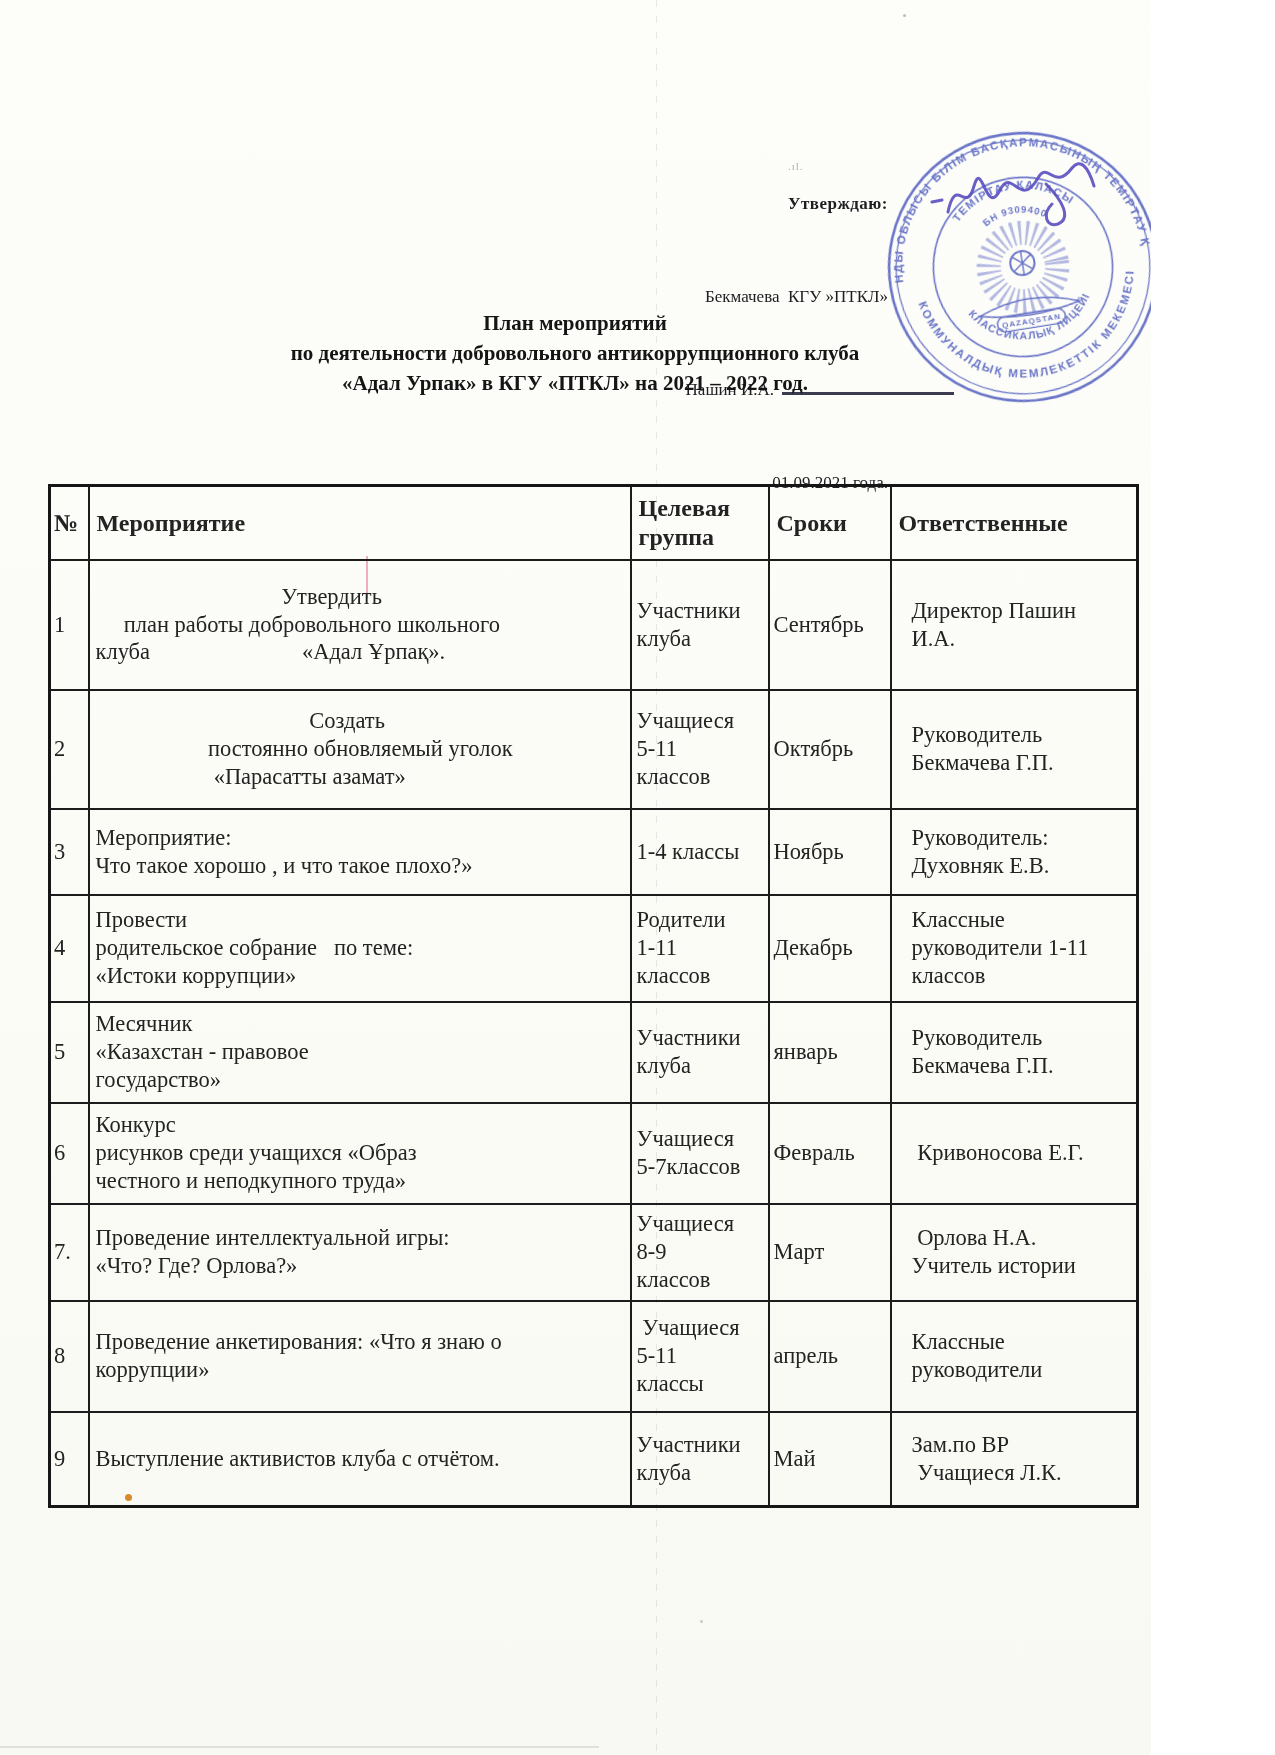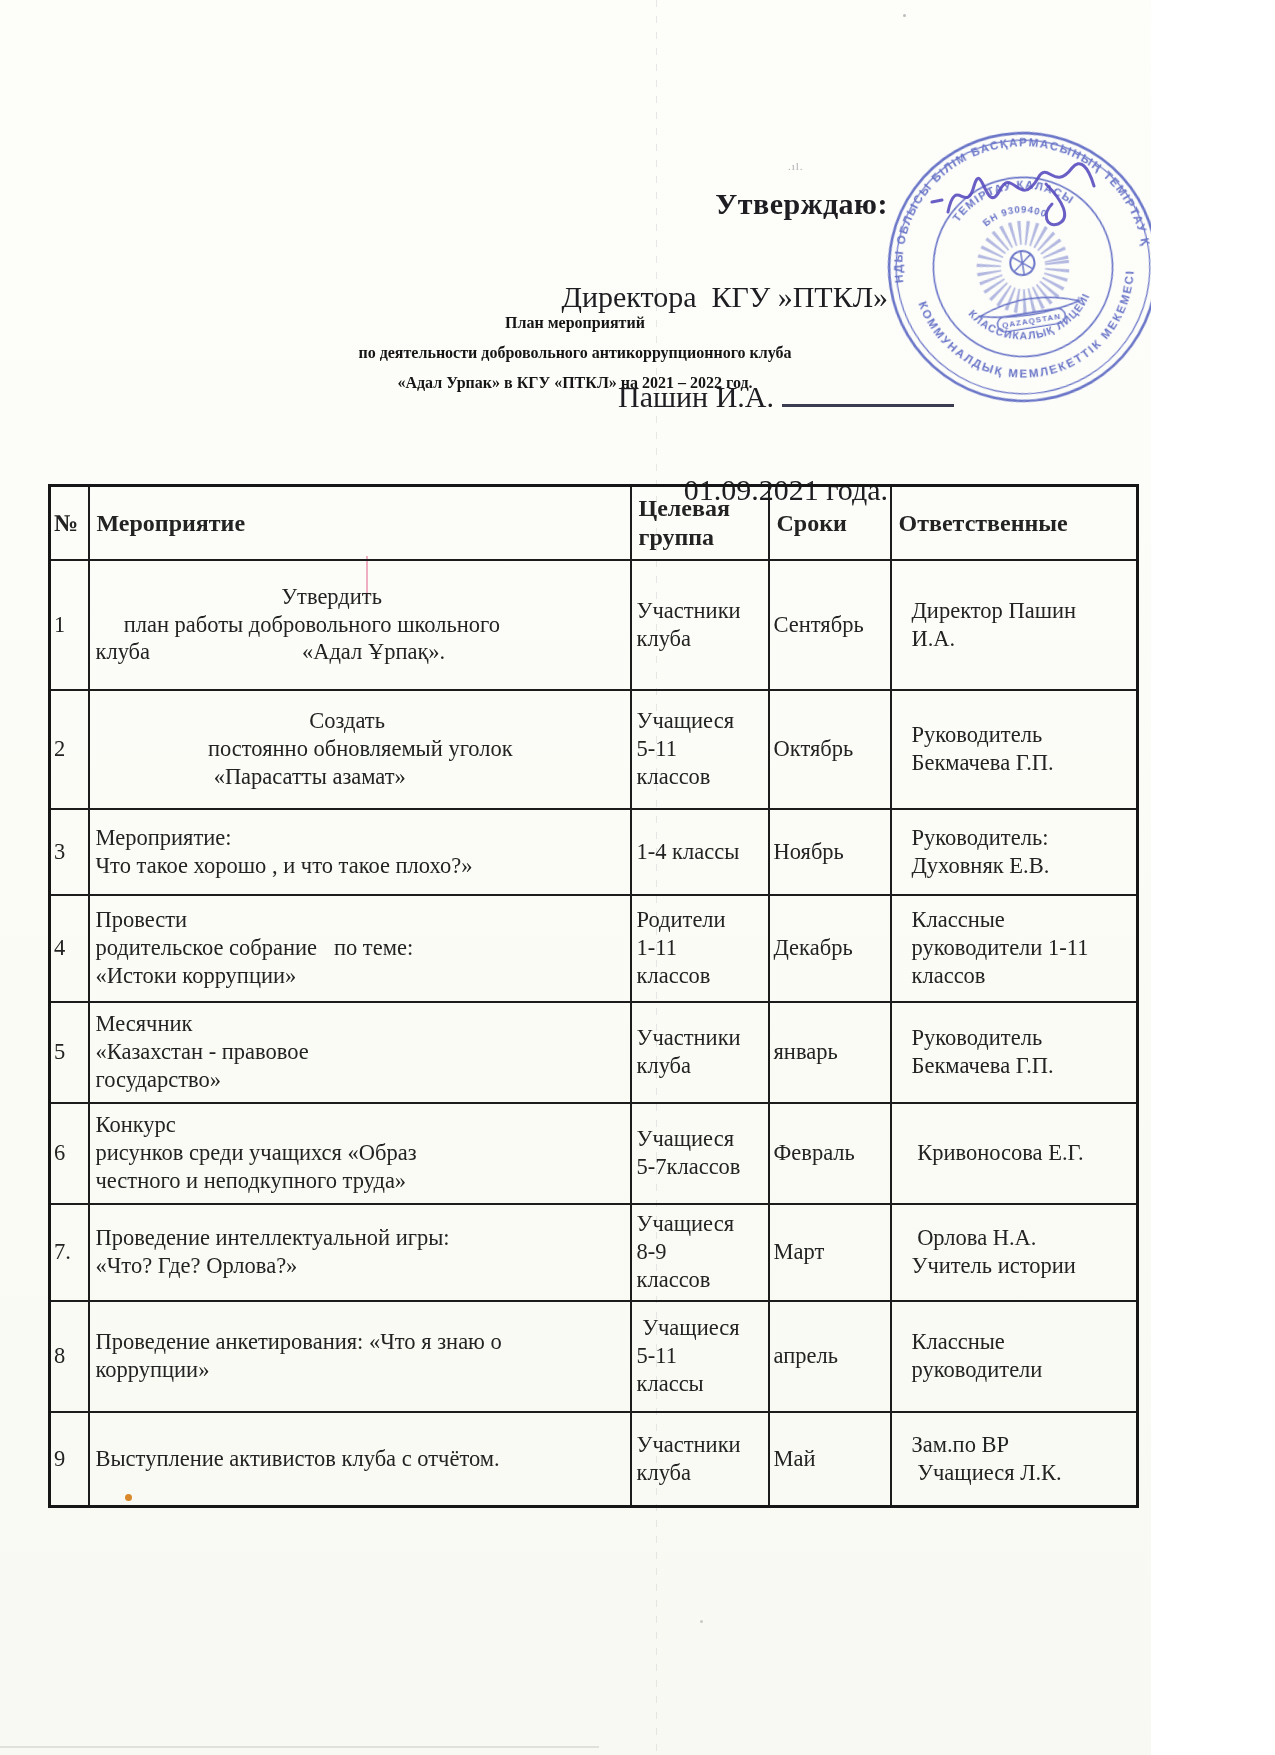--- a/index.html
+++ b/index.html
@@ -17,29 +17,29 @@
   
   .stamp{position:absolute;left:872px;top:116px;width:302px;height:302px;z-index:1;
          transform:rotate(-9deg);opacity:.82;filter:blur(.35px);}
   .stamp text{font-family:"Liberation Sans","DejaVu Sans",sans-serif;font-weight:bold;}
 
   
   .signature{position:absolute;left:928px;top:156px;width:176px;height:84px;z-index:3;opacity:.9;}
 
   
   .approval{position:absolute;top:126px;right:263px;z-index:2;text-align:right;
-            font-size:30px;line-height:31px;white-space:pre;color:#1d1d22;}
+            font-size:17px;line-height:31px;white-space:pre;color:#1d1d22;}
   .approval .b{font-weight:bold;letter-spacing:.5px;}
   .sig-row{white-space:nowrap;}
   .uline{display:inline-block;width:172px;height:1.0em;border-bottom:3px solid #3c3c50;
          margin-right:-66px;margin-left:8px;}
 
   
   .title{position:absolute;left:0;top:308px;width:1150px;z-index:2;text-align:center;
-         font-weight:bold;font-size:16px;line-height:30px;color:#151515;}
+         font-weight:bold;font-size:21px;line-height:30px;color:#151515;}
 
   
   table.plan{position:absolute;left:48px;top:484px;width:1088px;z-index:2;
              border-collapse:collapse;table-layout:fixed;border:3px solid #161616;}
   .plan th,.plan td{border:2px solid #1c1c1c;vertical-align:middle;color:#232323;
              white-space:pre-wrap;overflow:hidden;}
   .plan th{font-size:24px;font-weight:bold;text-align:left;padding:2px 4px 2px 7px;line-height:1.18;}
   .plan td{font-size:22.5px;line-height:1.24;padding:3px 3px 3px 6px;}
   .plan thead tr{height:74px;}
   td.c-num{padding-left:3px;padding-right:1px;}
@@ -110,21 +110,21 @@
   <svg class="signature" viewBox="0 0 176 84">
     <g stroke="#5b4fc0" fill="none" stroke-width="3" stroke-linecap="round">
       <path d="M4,46 L14,44"></path>
       <path d="M20,56 C28,18 38,60 46,30 C54,2 58,62 72,34 C84,10 92,54 110,22 C120,4 126,36 144,12 C152,2 160,10 166,30"></path>
       <path d="M118,28 C134,44 144,62 130,68 C118,72 114,58 124,48"></path>
     </g>
   </svg>
 
   <div class="approval">
     <div class="b">Утверждаю:</div>
-    <div>Директора  КГУ »ПТКЛ»</div>
+    <div>Бекмачева  КГУ »ПТКЛ»</div>
     <div class="sig-row"><span>Пашин И.А.</span><span class="uline"></span></div>
     <div>01.09.2021 года.</div>
   </div>
 
   <div class="title">
     <div>План мероприятий</div>
     <div>по деятельности добровольного антикоррупционного клуба</div>
     <div>«Адал Урпак» в КГУ «ПТКЛ» на 2021 – 2022 год.</div>
   </div>
 

